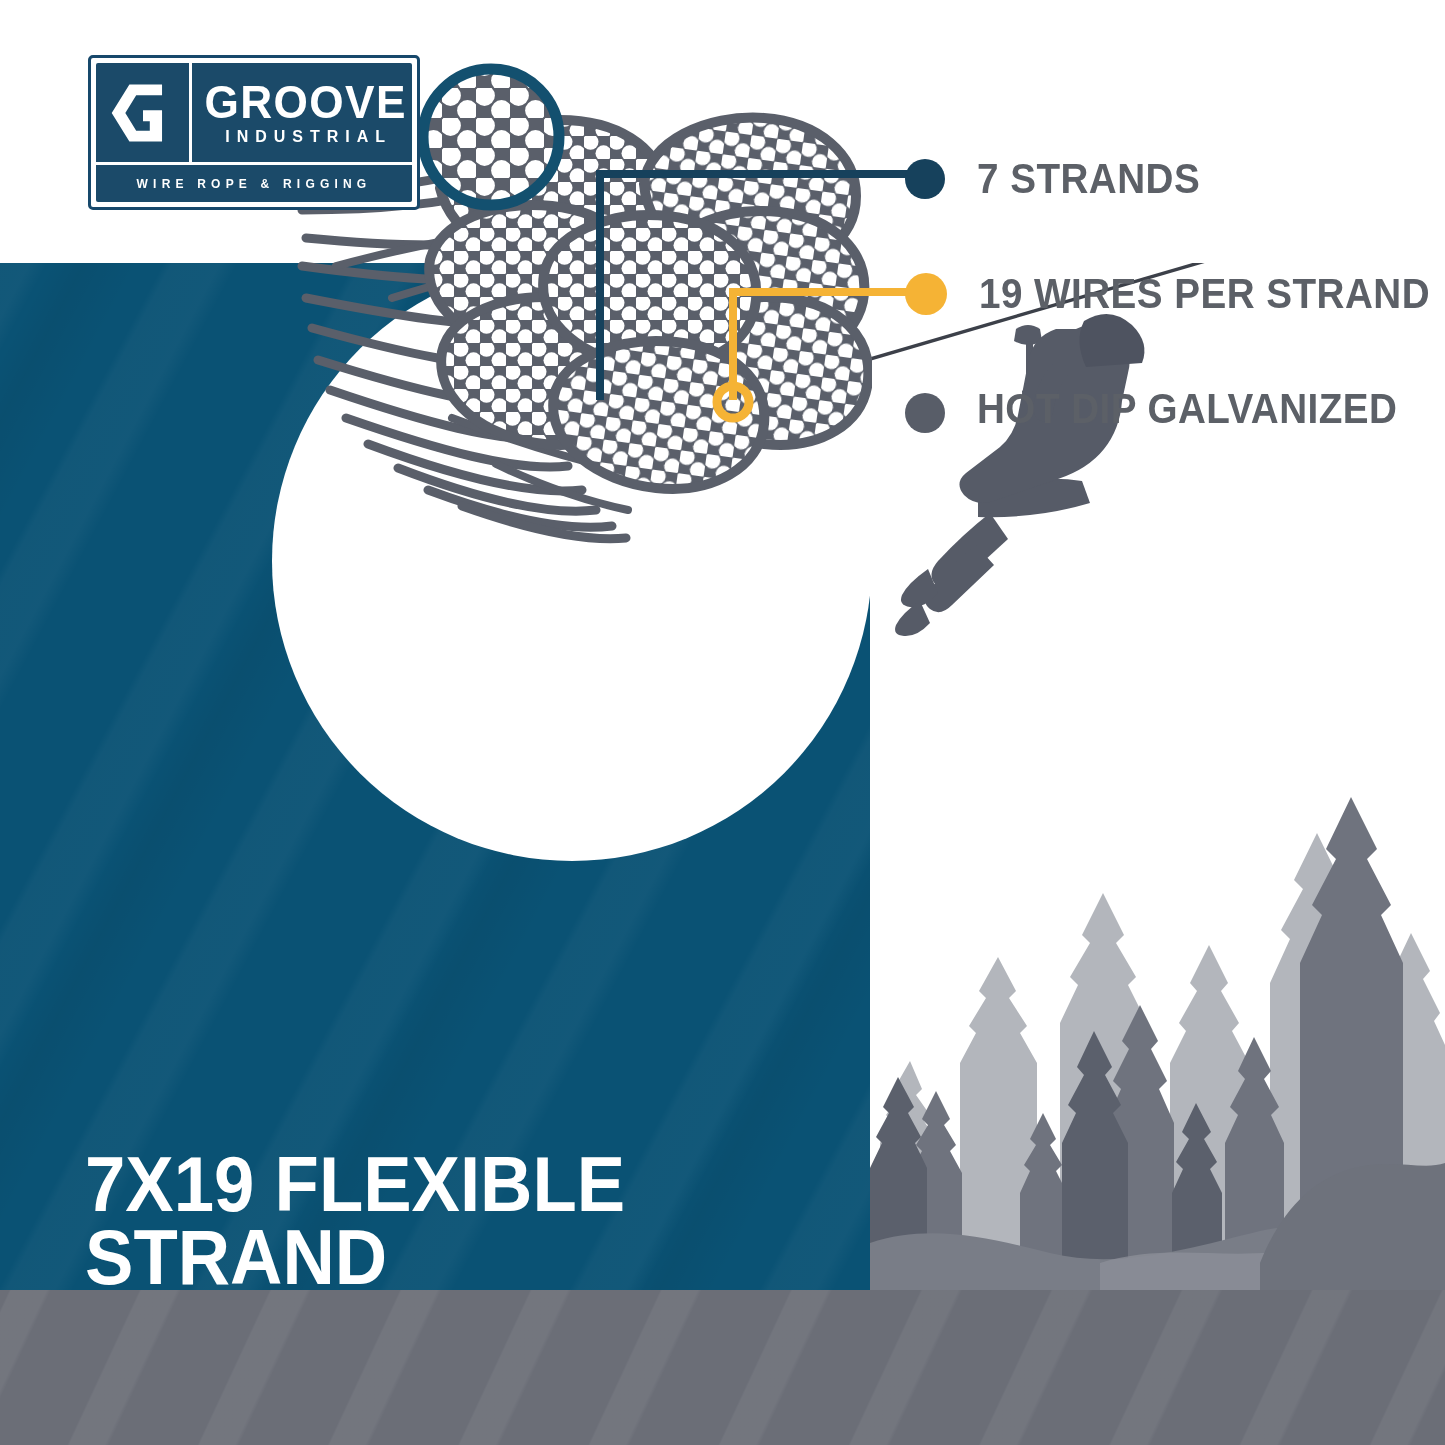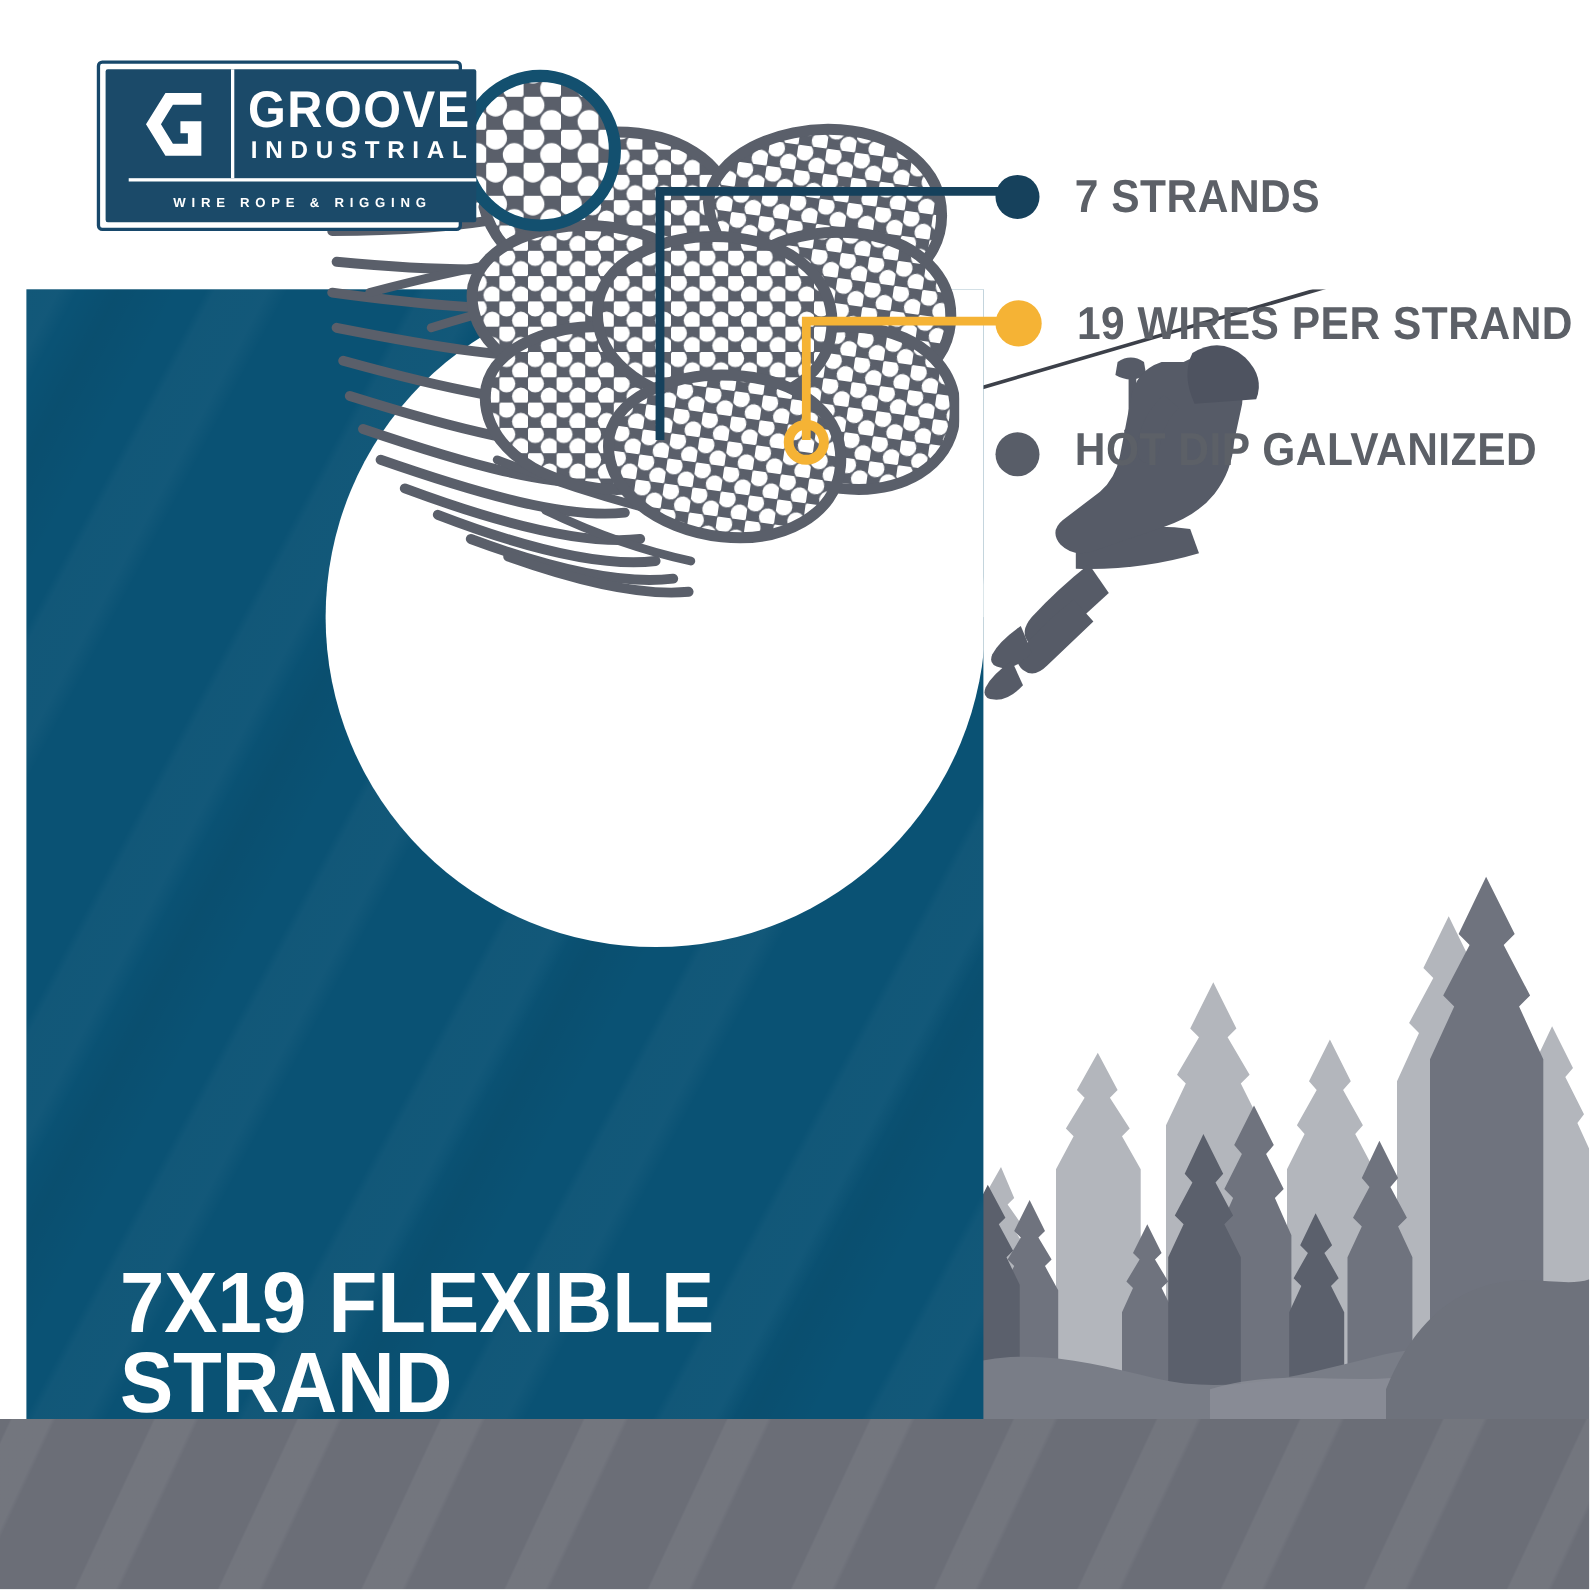--- a/index.html
+++ b/index.html
@@ -37,21 +37,20 @@
     position:absolute;left:870px;top:263px;width:575px;height:1027px;
     overflow:hidden;background:#ffffff;
   }
   .photo svg{position:absolute;left:0;top:0;}
 
   
   .blue-panel{
     position:absolute;left:0;top:263px;width:870px;height:1027px;
     background:#0a5274;
     overflow:hidden;
-    margin-left:24px;
   }
   .blue-panel .waves{
     position:absolute;left:-300px;top:-300px;width:1700px;height:1700px;
     background:repeating-linear-gradient(
         118deg,
         rgba(255,255,255,0.000) 0px,
         rgba(255,255,255,0.000) 46px,
         rgba(255,255,255,0.030) 54px,
         rgba(255,255,255,0.035) 96px,
         rgba(255,255,255,0.000) 112px,
@@ -82,42 +81,42 @@
     border:3px solid #17486b;
     border-radius:5px;
     padding:5px;
     box-sizing:border-box;
     background:#fff;
   }
   .logo-inner{
     width:100%;height:100%;
     background:#1b4a69;
     border-radius:2px;
-    display:flex;flex-direction:column;padding-left:21px;
+    display:flex;flex-direction:column;
   }
   .logo-top{
     flex:0 0 99px;display:flex;align-items:stretch;
     border-bottom:3px solid #ffffff;
   }
   .logo-mark{
     flex:0 0 93px;display:flex;align-items:center;justify-content:center;
     border-right:3px solid #ffffff;
   }
   .logo-words{
     flex:1;display:flex;flex-direction:column;align-items:center;justify-content:center;
     padding-left:6px;padding-right:6px;
   }
   .logo-groove{
     color:#ffffff;font-weight:bold;font-size:47px;line-height:0.92;
     letter-spacing:1.5px;
     font-family:"Liberation Sans Narrow","Liberation Sans",sans-serif;
     transform:scaleX(0.94);
   }
   .logo-industrial{
-    color:#ffffff;font-weight:bold;font-size:22px;line-height:1;
+    color:#ffffff;font-weight:bold;font-size:16px;line-height:1;
     letter-spacing:7px;margin-top:5px;padding-left:6px;
   }
   .logo-bottom{
     flex:1;display:flex;align-items:center;justify-content:center;
   }
   .logo-tag{
     color:#ffffff;font-weight:bold;font-size:12px;letter-spacing:5.2px;
   }
 
   

